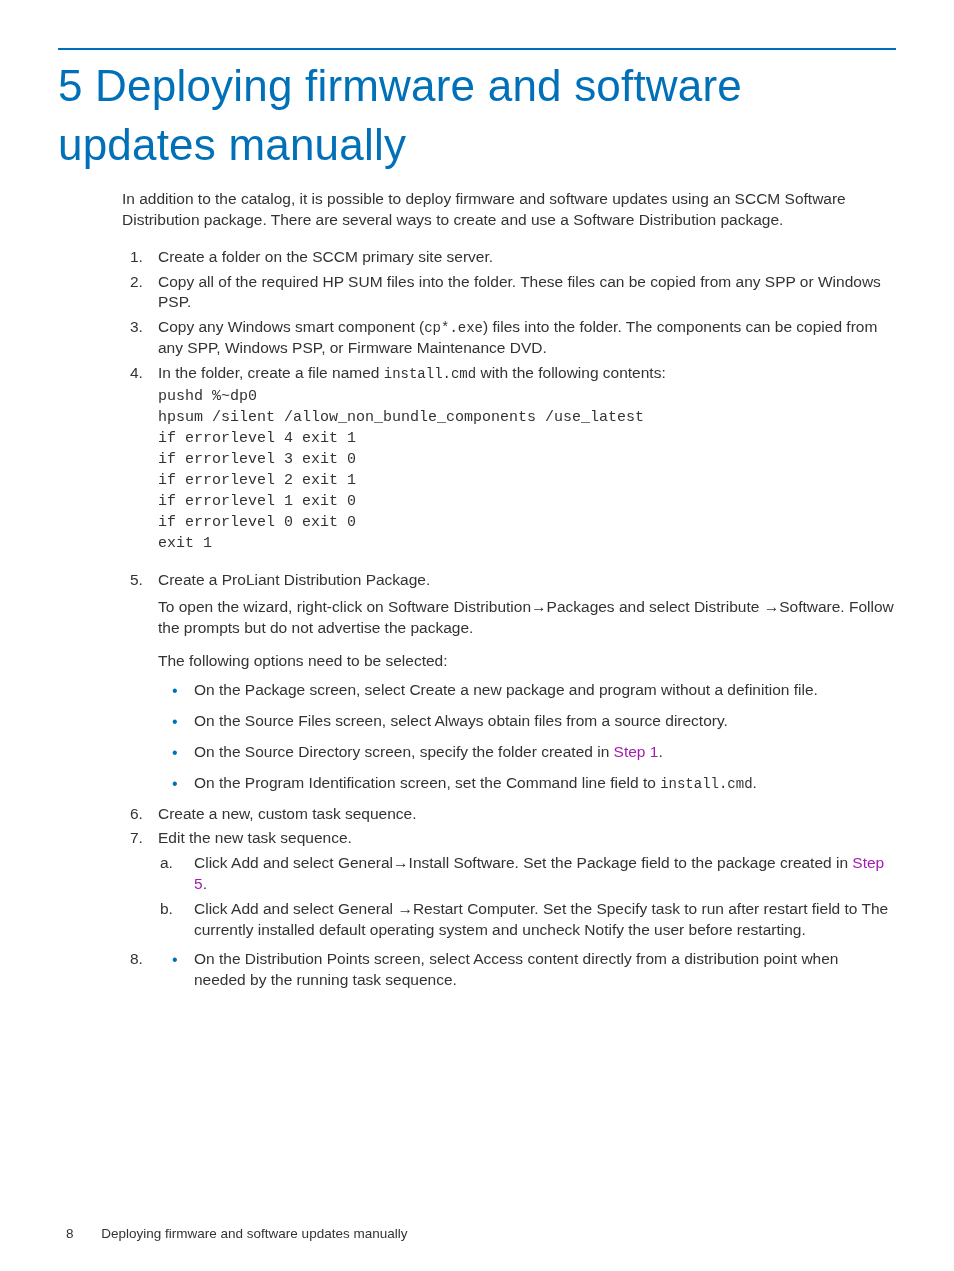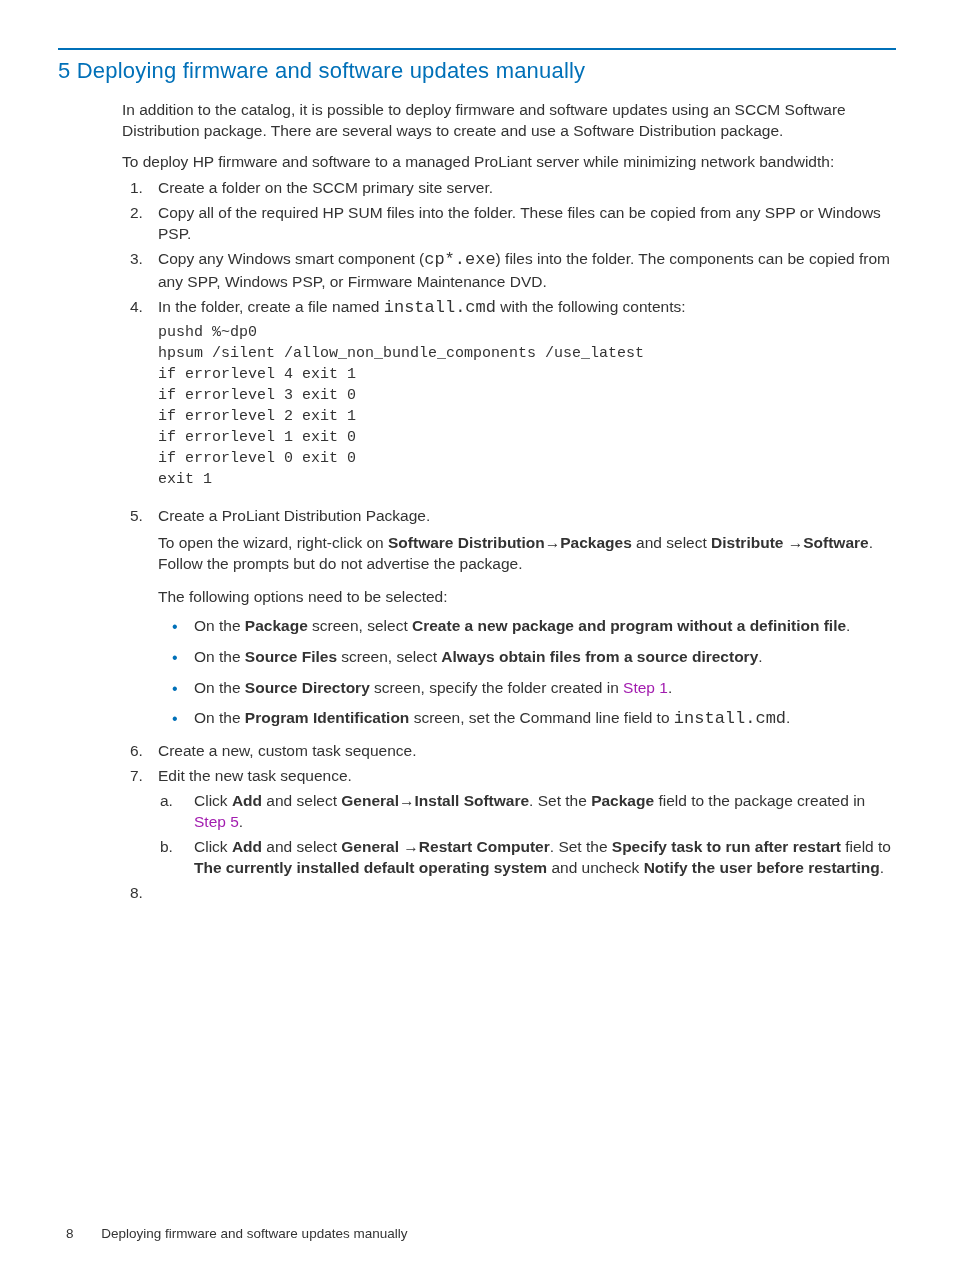--- a/index.html
+++ b/index.html
@@ -11,59 +11,58 @@
       width: 954px;
       height: 1271px;
       padding: 48px 58px 30px 58px;
       position: relative;
       background: #fff;
     }
     .rule { border-top: 2px solid #0070b8; margin-bottom: 6px; }
     h1 {
       font-family: Arial, Helvetica, sans-serif;
       font-weight: 400;
-      font-size: 22px;
+      font-size: 44px;
       color: #0070b8;
       margin-bottom: 14px;
       letter-spacing: 0.2px;
     }
     .content { margin-left: 64px; margin-right: 2px; }
     p { margin-bottom: 6px; }
     ol.main { list-style: none; margin-top: 6px; }
     ol.main > li { margin-bottom: 4px; padding-left: 36px; position: relative; }
     ol.main > li > .num { position: absolute; left: 8px; top: 0; }
     ol.sub { list-style: none; margin-top: 4px; }
     ol.sub > li { margin-bottom: 4px; padding-left: 36px; position: relative; }
     ol.sub > li > .num { position: absolute; left: 2px; top: 0; }
     ul.bullets { list-style: none; margin-top: 8px; }
     ul.bullets > li { margin-bottom: 10px; padding-left: 36px; position: relative; }
     ul.bullets > li::before { content: "•"; position: absolute; left: 14px; top: 0; color: #0070b8; font-size: 16px; }
-    .code, code { font-family: "Courier New", monospace; font-size: 17px; }
+    .code, code { font-family: "Courier New", monospace; font-size: 14px; }
     pre.code { font-family: "Courier New", monospace; font-size: 15px; white-space: pre; margin-top: 2px; margin-bottom: 16px; line-height: 1.4; }
-    b { font-weight: 700; }
+    b { font-weight: 400; }
     .link { color: #a21caf; }
     .arrow { font-family: Arial, sans-serif; }
     .footer { position: absolute; bottom: 28px; left: 66px; font-size: 13.5px; }
     .footer .pg { margin-right: 24px; }
     .sp4 { height: 4px; }
     .sp6 { height: 6px; }
   </style>
 </head>
 <body>
 
 <div class="rule"></div>
 <h1>
   <span>5</span>
   <span>Deploying firmware and software updates manually</span>
 </h1>
 
 <div class="content">
   <p>In addition to the catalog, it is possible to deploy firmware and software updates using an SCCM Software Distribution package. There are several ways to create and use a Software Distribution package.</p>
   <div class="sp4"></div>
-  <p>To deploy HP firmware and software to a managed ProLiant server while minimizing network bandwidth:</p>
 
   <ol class="main">
     <li>
       <span class="num">1.</span>
       <span>Create a folder on the SCCM primary site server.</span>
     </li>
     <li>
       <span class="num">2.</span>
       <span>Copy all of the required HP SUM files into the folder. These files can be copied from any SPP or Windows PSP.</span>
     </li>
@@ -110,20 +109,23 @@
           <span>Click </span><b>Add</b><span> and select </span><b>General</b><span class="arrow">→</span><b>Install Software</b><span>. Set the </span><b>Package</b><span> field to the package created in </span><span class="link">Step 5</span><span>.</span>
         </li>
         <li>
           <span class="num">b.</span>
           <span>Click </span><b>Add</b><span> and select </span><b>General </b><span class="arrow">→</span><b>Restart Computer</b><span>. Set the </span><b>Specify task to run after restart</b><span> field to </span><b>The currently installed default operating system</b><span> and uncheck </span><b>Notify the user before restarting</b><span>.</span>
         </li>
       </ol>
     </li>
     <li>
       <span class="num">8.</span>
+      <ul class="bullets">
+        <li><span>On the </span><b>Distribution Points</b><span> screen, select </span><b>Access content directly from a distribution point when needed by the running task sequence</b><span>.</span></li>
+      </ul>
     </li>
   </ol>
 </div>
 
 <div class="footer">
   <span class="pg">8</span>
   <span>Deploying firmware and software updates manually</span>
 </div>
 
 </body></html>

